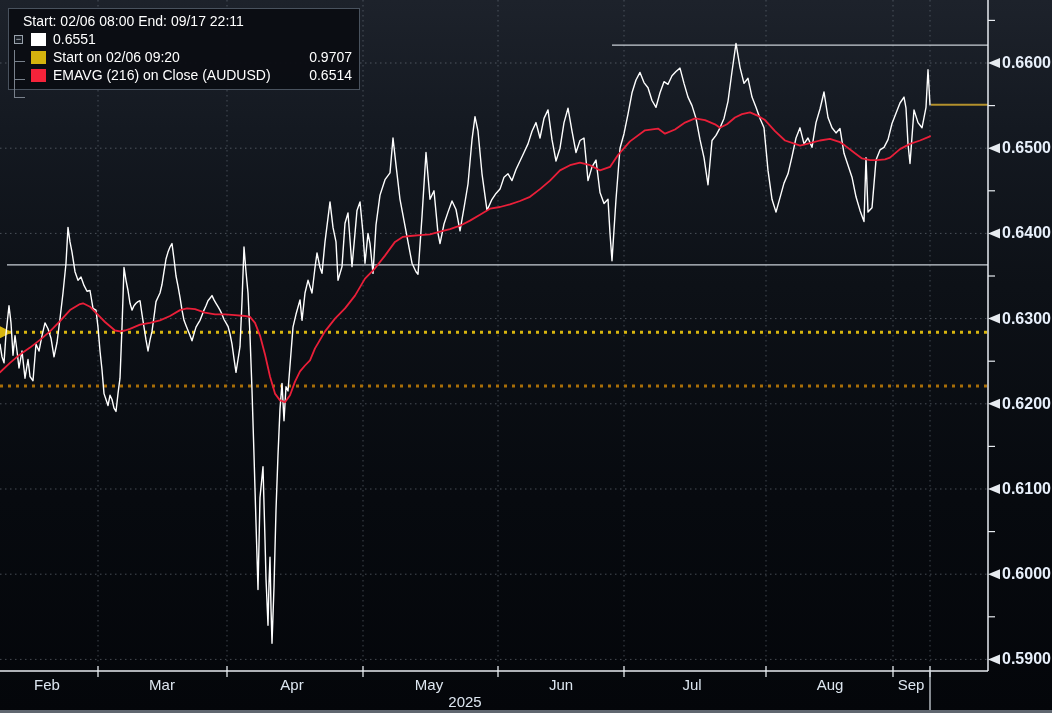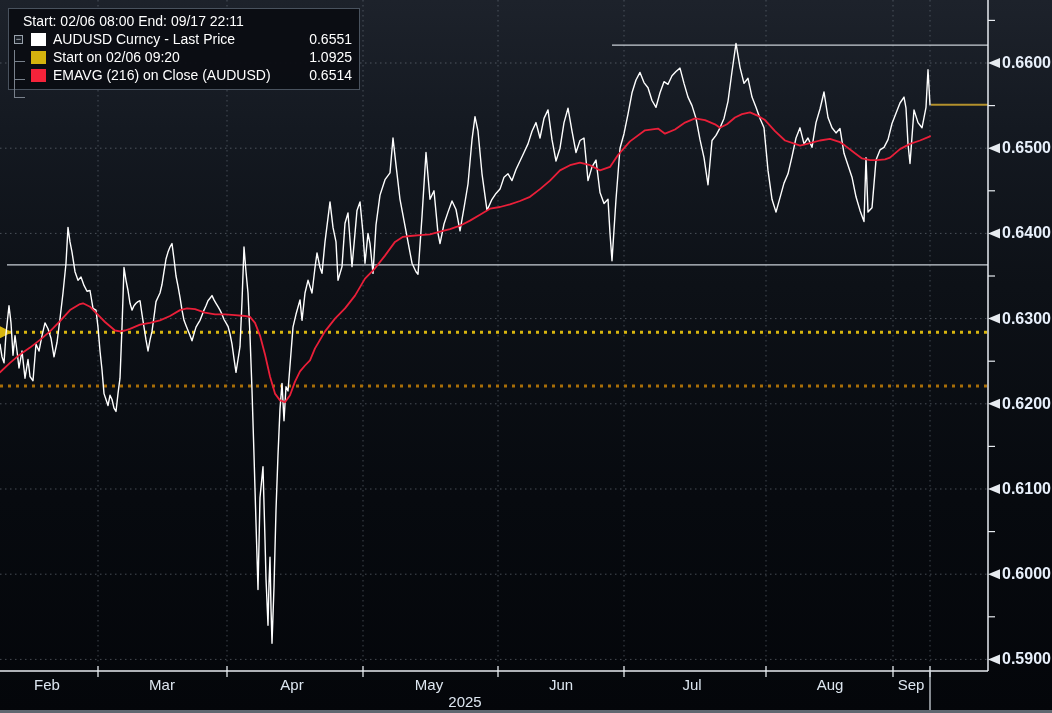--- a/index.html
+++ b/index.html
@@ -99,28 +99,27 @@
     </svg>
 
   <div class="legend">
     <div class="legend-header">Start: 02/06 08:00 End: 09/17 22:11</div>
     <div id="legend-rows">
         <div class="legend-row">
           <span class="tree-col">
             <span class="tree-toggle">−</span>
           </span>
           <span class="swatch" style="background: rgb(255, 255, 255);"></span>
-          <span class="legend-label">AUDUSD Curncy - Last Price</span>
           <span class="legend-value">0.6551</span>
         </div>
         <div class="legend-row">
           <span class="tree-col"></span>
           <span class="swatch" style="background: rgb(212, 179, 14);"></span>
           <span class="legend-label">Start on 02/06 09:20</span>
-          <span class="legend-value">1.0925</span>
+          <span class="legend-value">0.9707</span>
         </div>
         <div class="legend-row">
           <span class="tree-col"></span>
           <span class="swatch" style="background: rgb(245, 35, 58);"></span>
           <span class="legend-label">EMAVG (216)  on Close (AUDUSD)</span>
           <span class="legend-value">0.6514</span>
         </div>
       </div>
     <div class="connector" style="left:5px;top:41px;width:1px;height:47px;"></div>
   <div class="connector" style="left: 5px; top: 52px; width: 11px; height: 1px;"></div>

